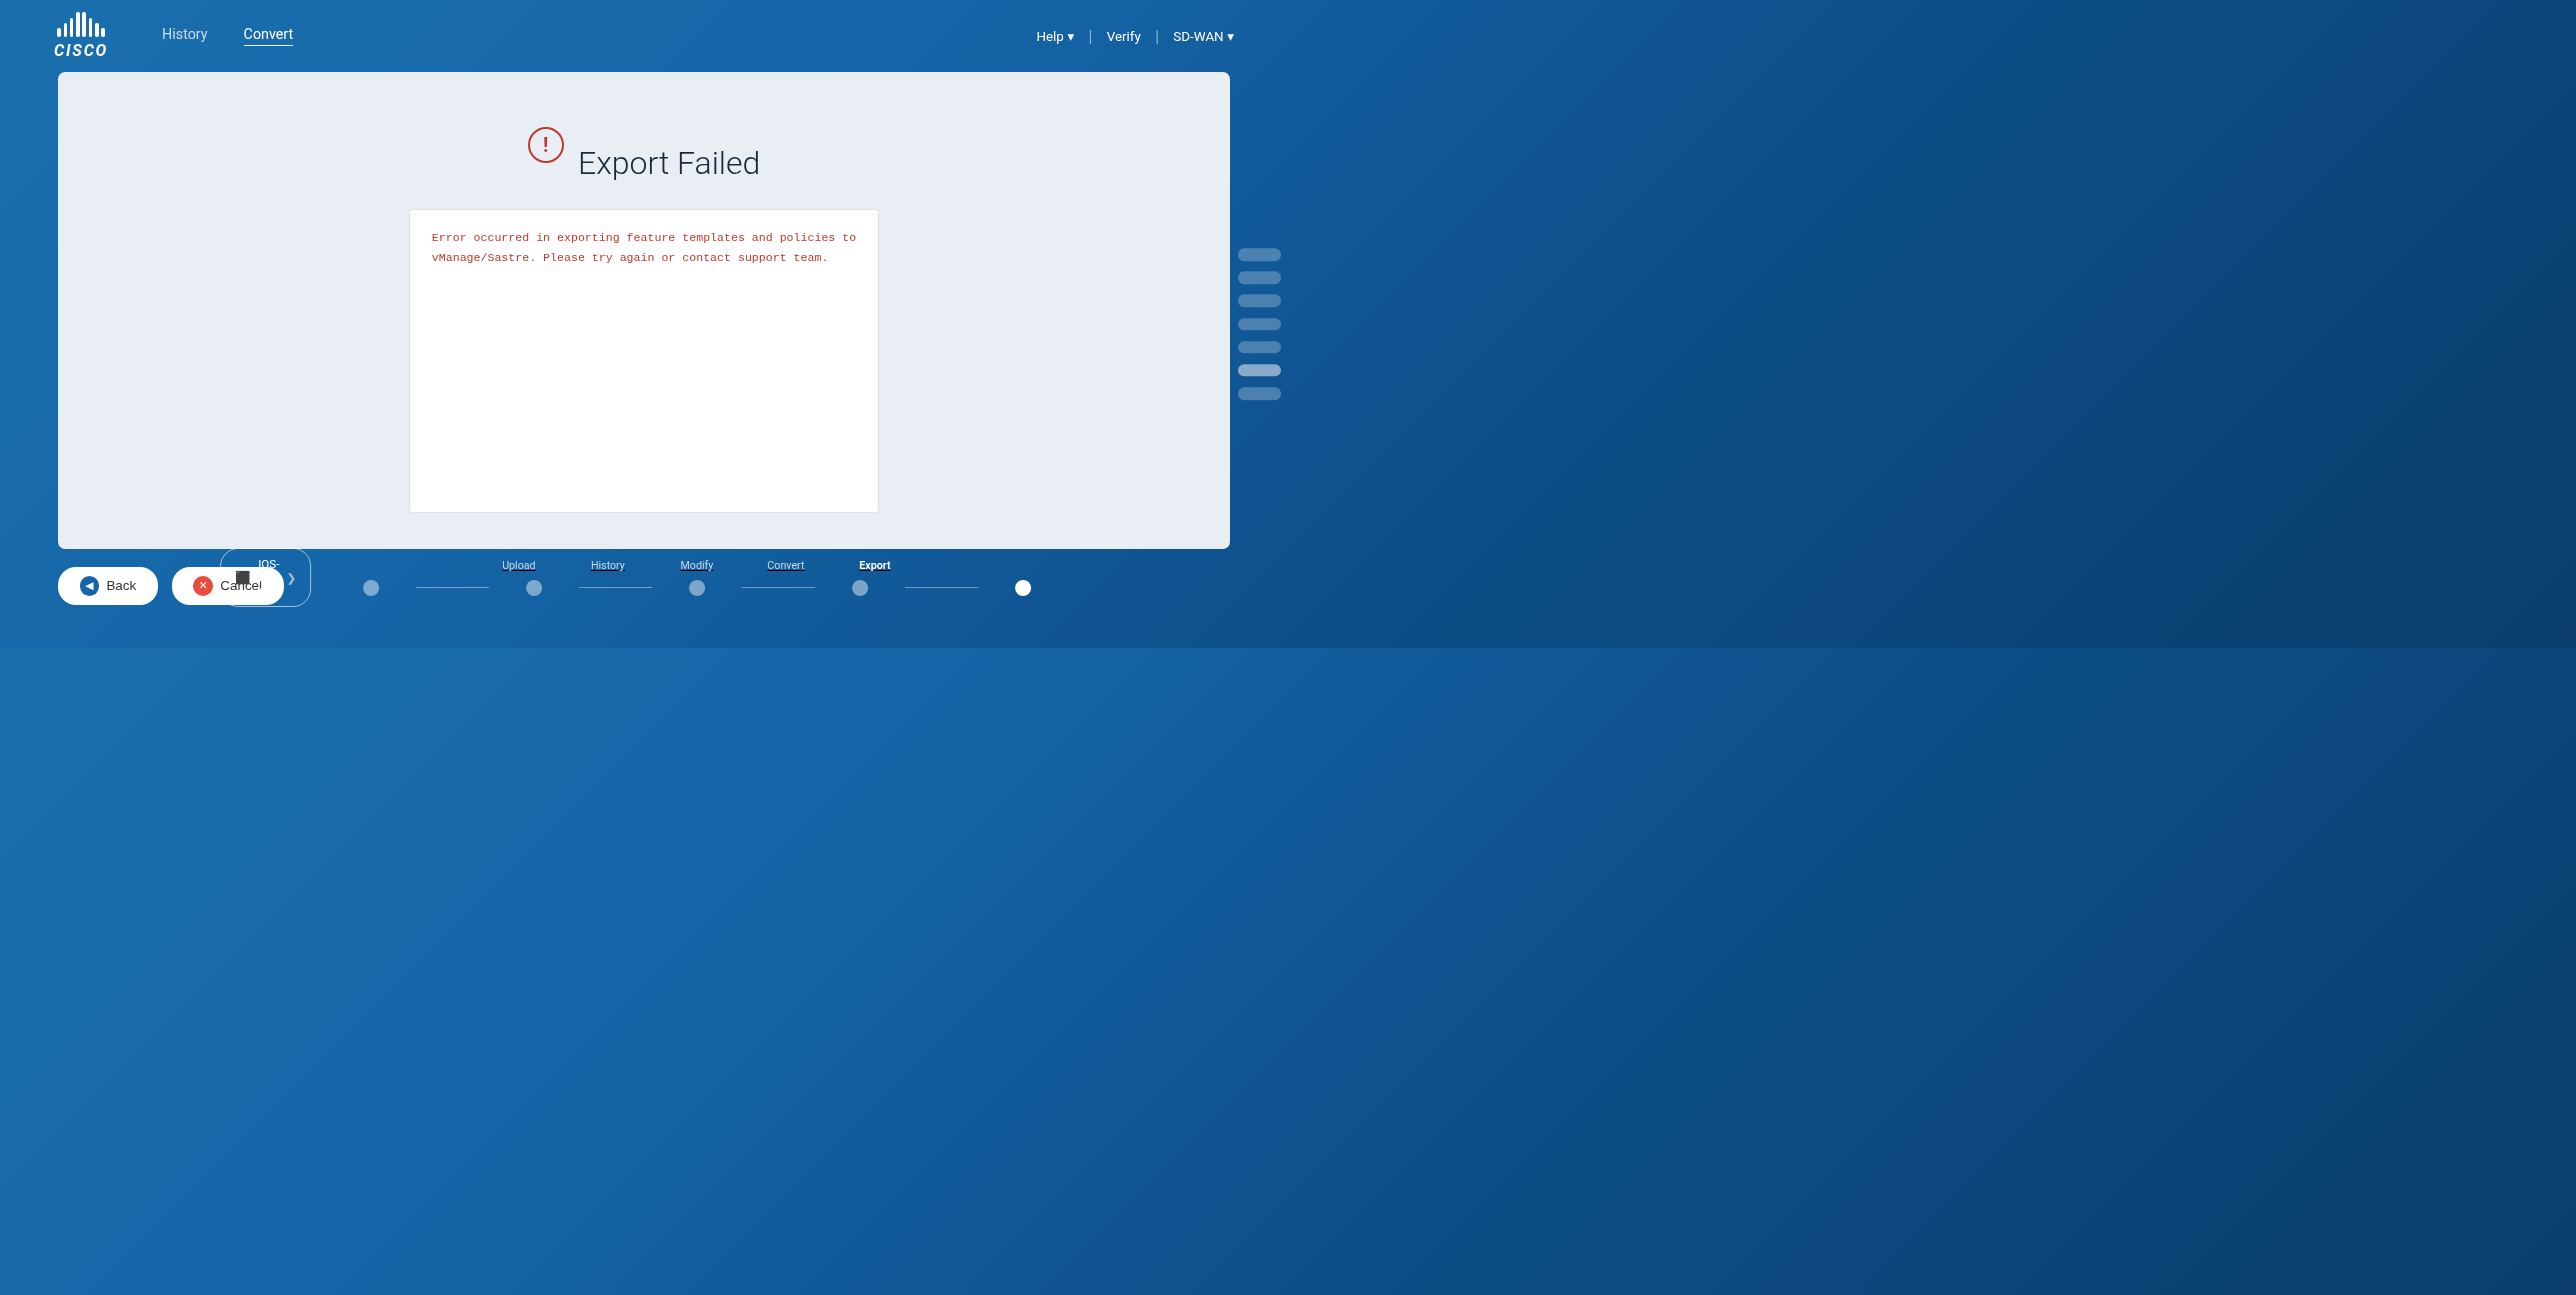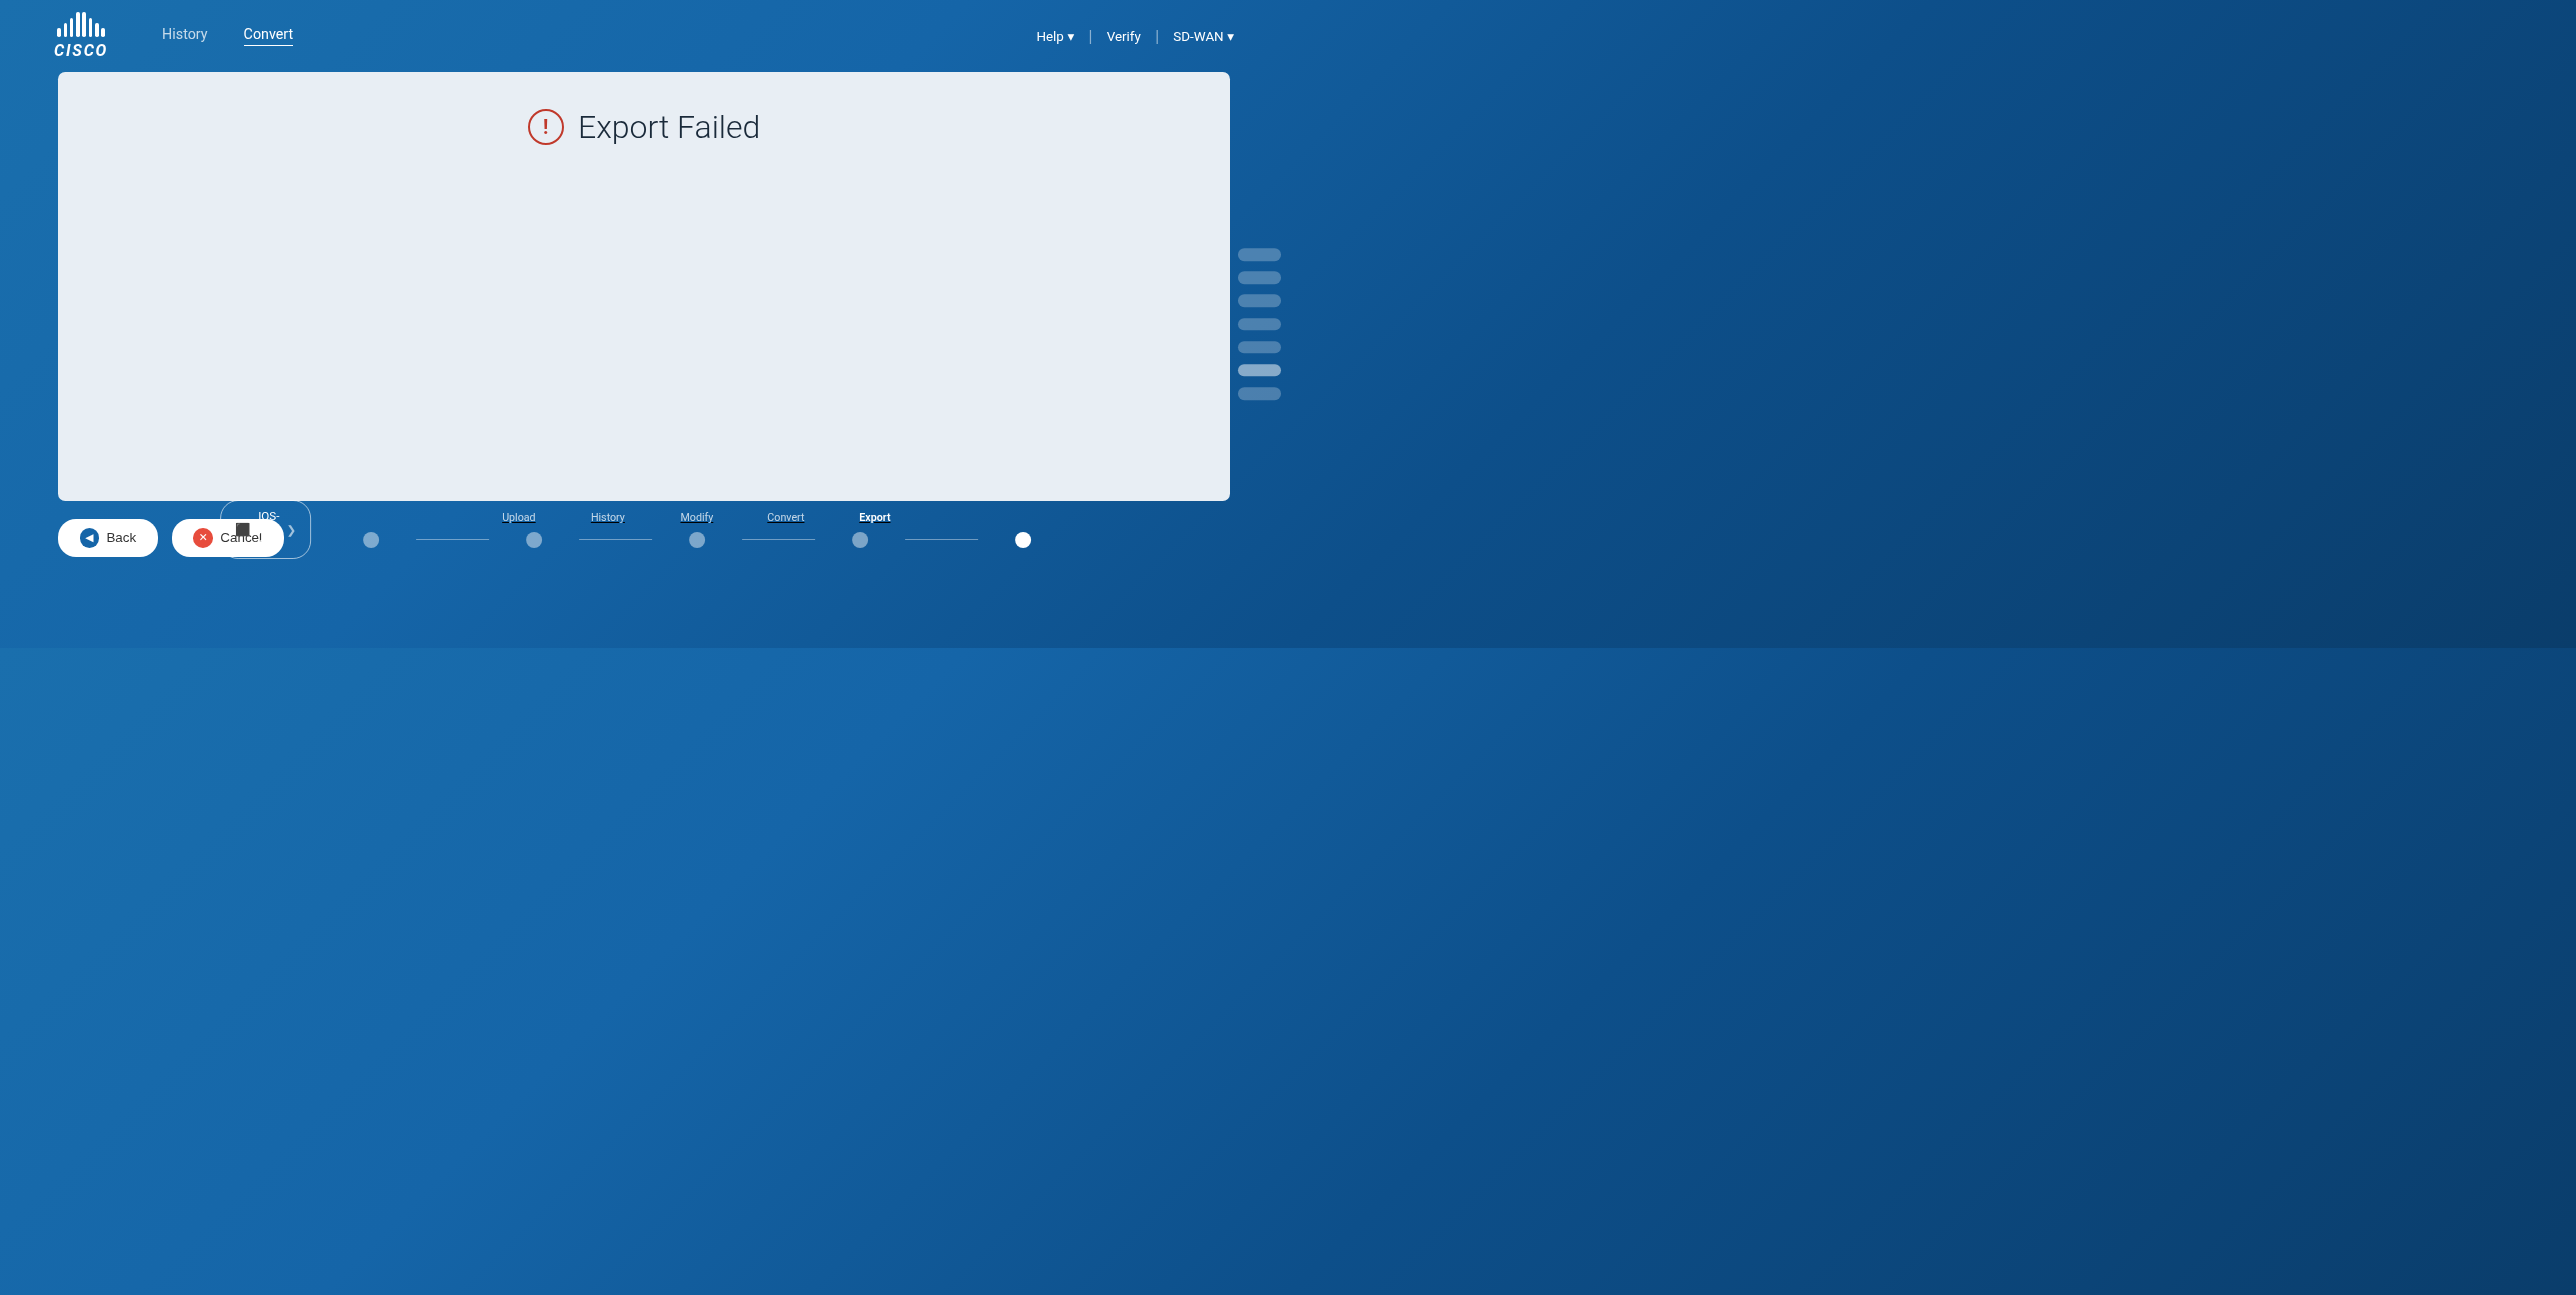--- a/index.html
+++ b/index.html
@@ -126,20 +126,21 @@
       color: #c0392b;
       font-size: 19.7px;
       font-weight: bold;
       flex-shrink: 0;
     }
 
     .card-title {
       font-size: 32px;
       font-weight: 300;
       color: #1a2a3a;
+      margin-top: 36px;
     }
 
     .error-message-box {
       background: white;
       border: 0.9px solid #e0e0e0;
       border-radius: 3.6px;
       padding: 18px 21.5px;
       margin: 0 auto;
       max-width: 555px;
       min-height: 304px;
@@ -352,20 +353,26 @@
     </span>
   </div>
 </div>
 
 <div class="main-card">
   <div class="card-title-area">
     <div class="error-icon">!</div>
     <h1 class="card-title">Export Failed</h1>
   </div>
 
+  <div style="display:flex; justify-content:center;">
+    <div class="error-message-box">
+      <pre class="error-message-text" style="white-space:pre-wrap; font-family:'Courier New',monospace;">Error occurred in exporting feature templates and policies to
+vManage/Sastre. Please try again or contact support team.</pre>
+    </div>
+  </div>
 </div>
 
 <div class="right-indicators">
   <div class="indicator-bar"></div>
   <div class="indicator-bar"></div>
   <div class="indicator-bar"></div>
   <div class="indicator-bar"></div>
   <div class="indicator-bar"></div>
   <div class="indicator-bar active"></div>
   <div class="indicator-bar"></div>

